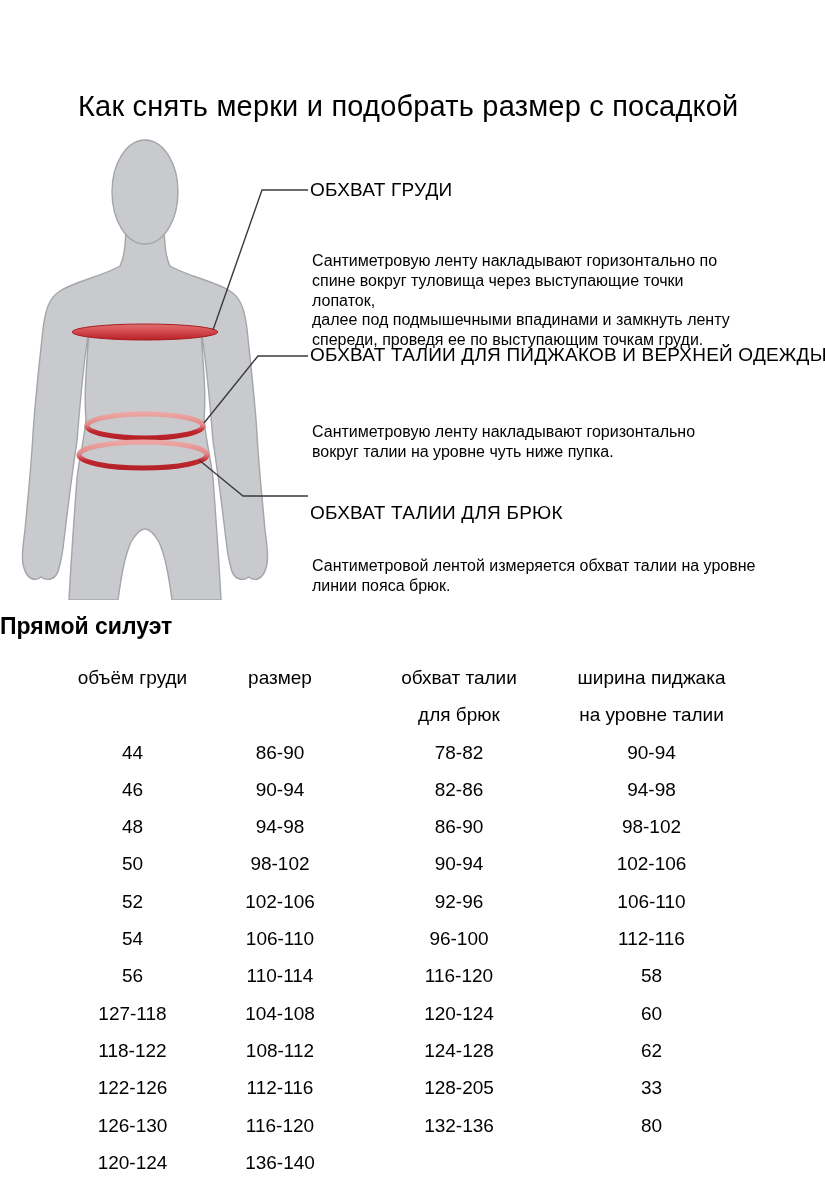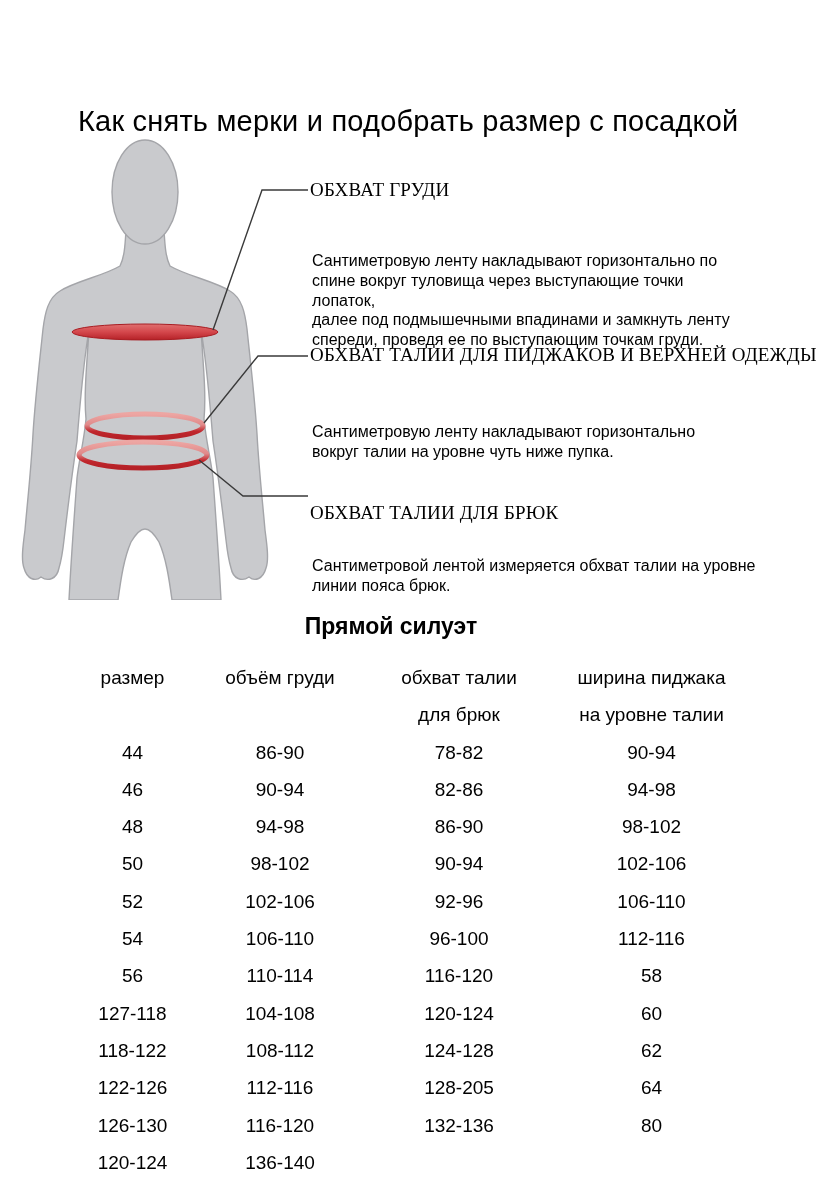--- a/index.html
+++ b/index.html
@@ -5,45 +5,45 @@
   html,body{margin:0;padding:0;background:#fff;}
   .page{
     position:relative;
     width:825px;height:1200px;
     background:#ffffff;
     overflow:hidden;
     font-family:"Liberation Sans","DejaVu Sans",sans-serif;
     color:#111;
   }
   .main-title{
-    position:absolute;left:78px;top:104px;
+    position:absolute;left:78px;top:89px;
     font-size:29px;line-height:34px;font-weight:400;
     letter-spacing:0.2px;white-space:nowrap;color:#000;
   }
   .figure-wrap{position:absolute;left:0;top:130px;width:310px;height:470px;}
   .section-heading{
     position:absolute;left:310px;
     font-size:19px;line-height:22px;font-weight:400;
-    letter-spacing:0.2px;white-space:nowrap;color:#000;font-family:Liberation Serif, serif;
+    letter-spacing:0.2px;white-space:nowrap;color:#000;
   }
   .section-body{
     position:absolute;left:312px;
     font-size:16px;line-height:19.8px;font-weight:400;color:#000;
     white-space:pre-line;
     margin-top:47px;
   }
   #heading-chest{top:179px;}
   #body-chest{top:204px;width:420px;}
   #heading-waist-jacket{top:344px;}
   #body-waist-jacket{top:375px;width:400px;}
   #heading-waist-trousers{top:486px;margin-top:16px;}
   #body-waist-trousers{top:509px;width:486px;}
   .table-title{
     position:absolute;left:0;top:613px;width:782px;
-    text-align:center;font-size:23px;font-weight:700;color:#000;
+    font-size:23px;font-weight:700;color:#000;
   }
   .size-grid{
     position:absolute;left:60px;top:667px;width:680px;
     display:grid;
     grid-template-columns:145px 150px 208px 177px;
     grid-auto-rows:37.3px;
     font-size:19px;line-height:22px;color:#000;
   }
   .size-grid > div{text-align:center;}
 </style>
@@ -133,22 +133,22 @@
 вокруг талии на уровне чуть ниже пупка.</div>
 
   <div class="section-heading" id="heading-waist-trousers">ОБХВАТ ТАЛИИ ДЛЯ БРЮК</div>
   <div class="section-body" id="body-waist-trousers">Сантиметровой лентой измеряется обхват талии на уровне
 линии пояса брюк.</div>
 
   <div class="table-title">Прямой силуэт</div>
 
   <div class="size-grid">
 
+    <div>объём груди</div>
     <div>размер</div>
-    <div>объём груди</div>
     <div>обхват талии</div>
     <div>ширина пиджака</div>
 
     <div></div>
     <div></div>
     <div>для брюк</div>
     <div>на уровне талии</div>
 
     <div>44</div>
     <div>86-90</div>
@@ -192,21 +192,21 @@
     <div>60</div>
     <div>118-122</div>
     <div>108-112</div>
     <div>124-128</div>
 
     <div>62</div>
     <div>122-126</div>
     <div>112-116</div>
     <div>128-205</div>
 
-    <div>64</div>
+    <div>33</div>
     <div>126-130</div>
     <div>116-120</div>
     <div>132-136</div>
 
     <div>80</div>
     <div>120-124</div>
     <div>136-140</div>
   </div>
 
 </div>

